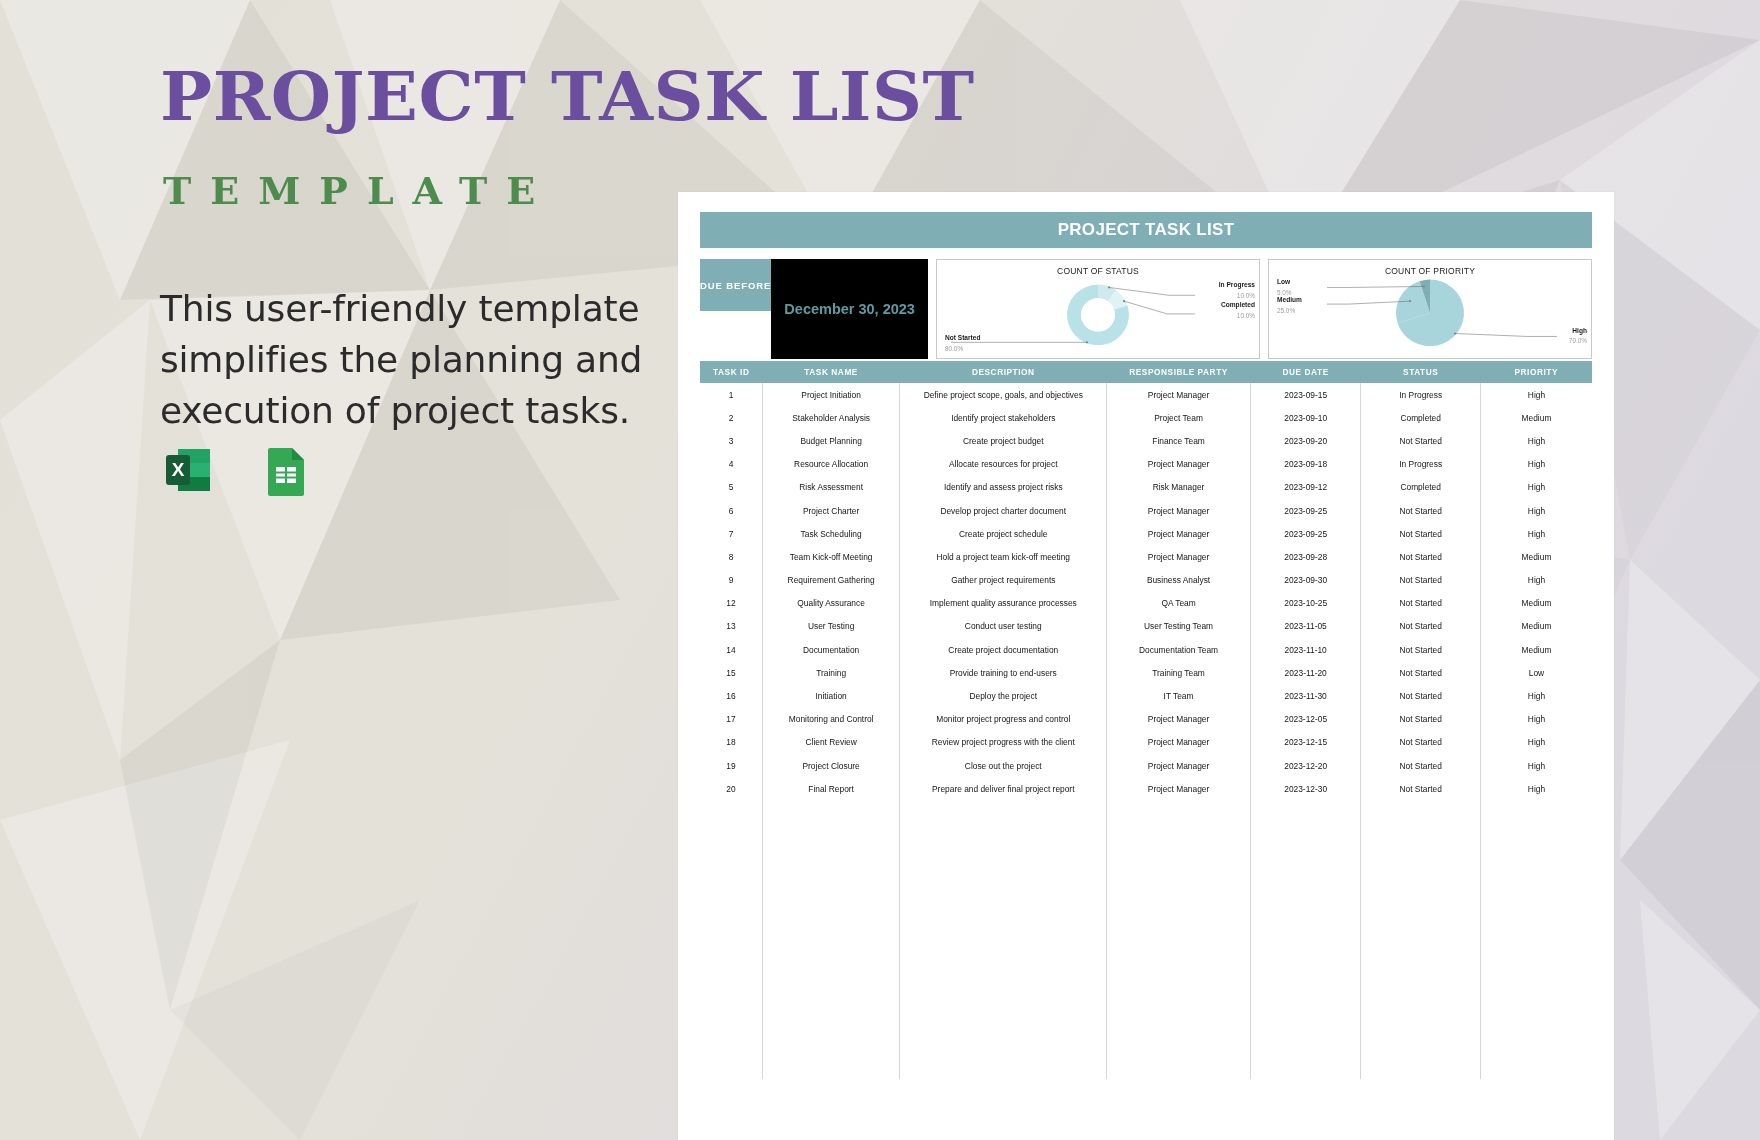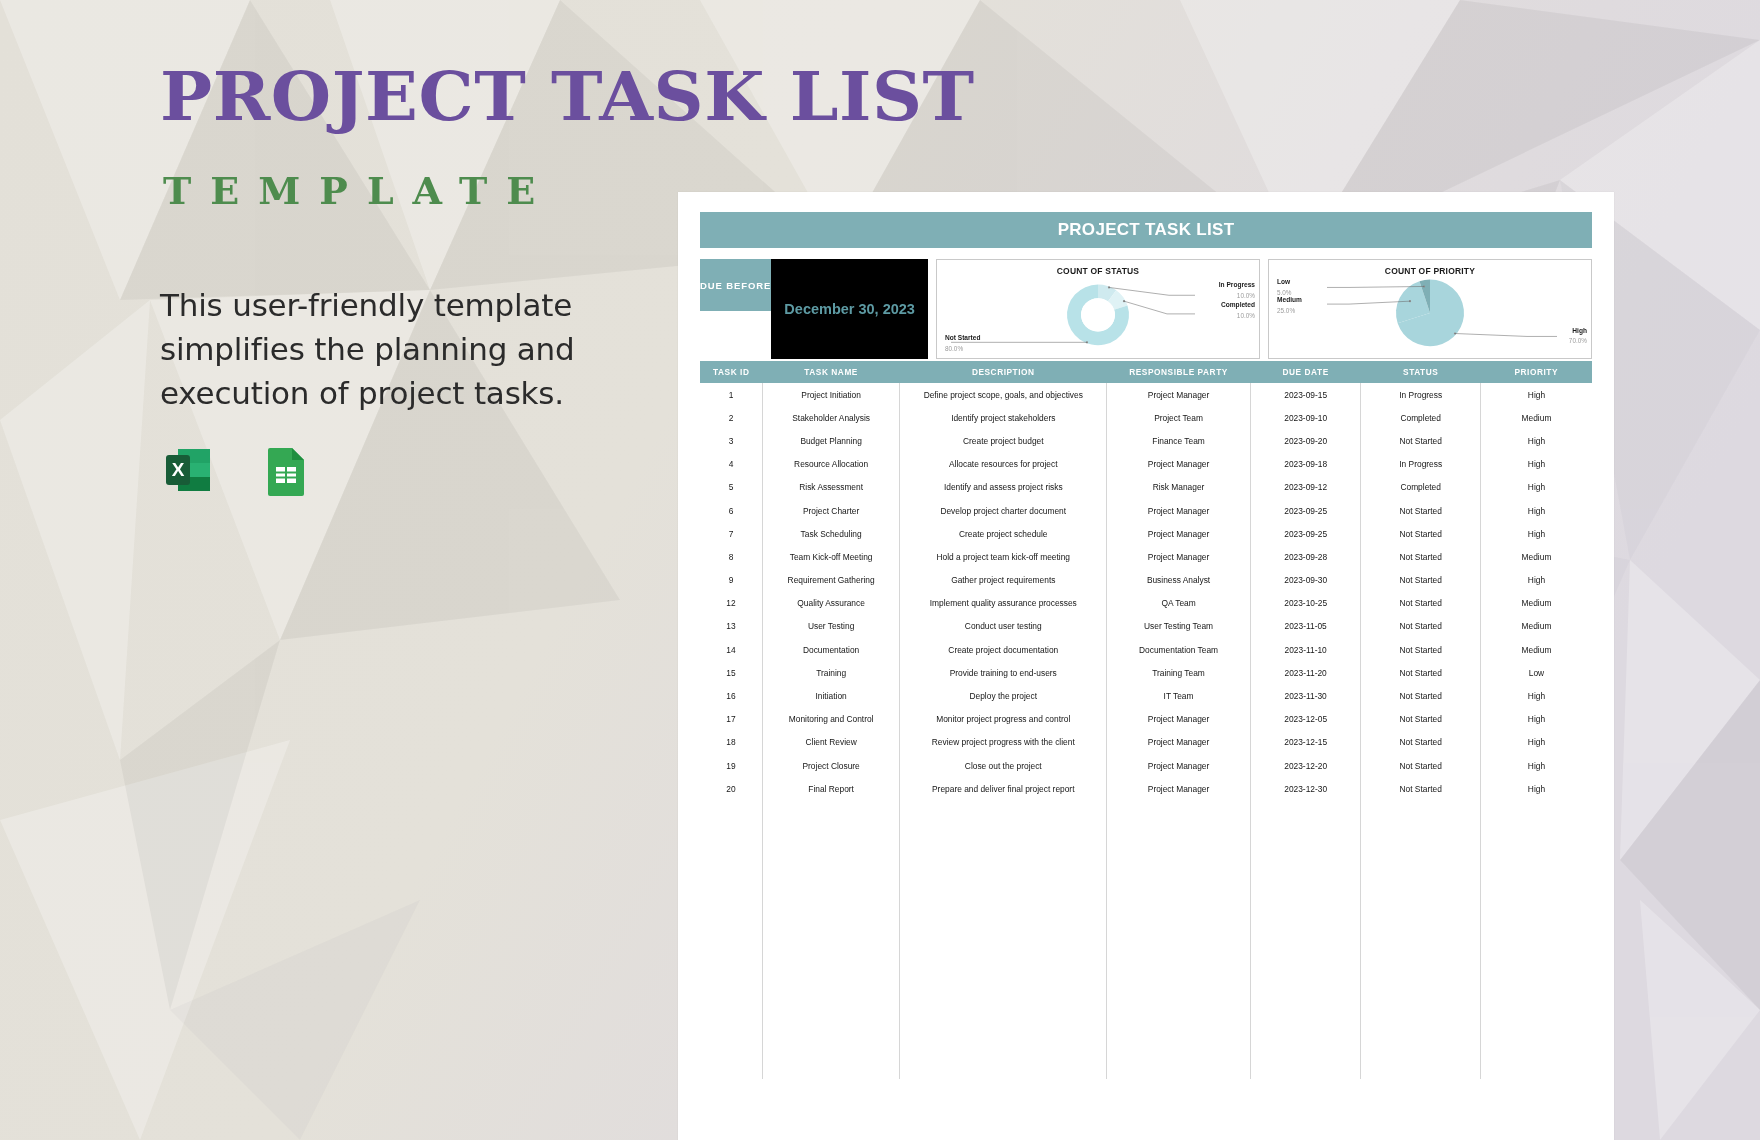--- a/index.html
+++ b/index.html
@@ -61,21 +61,21 @@
     line-height: 1;
     white-space: nowrap;
   }
 
   .promo-desc {
     position: absolute;
     left: 160px;
     top: 283px;
     width: 505px;
     font-family: "DejaVu Sans", sans-serif;
-    font-size: 31px;
+    font-size: 36px;
     line-height: 1.42;
     color: #2b2b2b;
     letter-spacing: -0.2px;
   }
 
   .promo-icons {
     position: absolute;
     left: 162px;
     top: 443px;
     display: flex;
@@ -166,21 +166,21 @@
     position: relative;
     overflow: hidden;
   }
 
   .chart-title {
     position: absolute;
     top: 6px;
     left: 0; right: 0;
     text-align: center;
     font-size: 8.5px;
-    font-weight: bold;
+    font-weight: normal;
     color: #1a1a1a;
     letter-spacing: 0.2px;
   }
 
   .chart-svg { position: absolute; inset: 0; width: 100%; height: 100%; }
 
   .lbl-name {
     font-family: "Liberation Sans", sans-serif;
     font-size: 6.6px;
     font-weight: bold;

